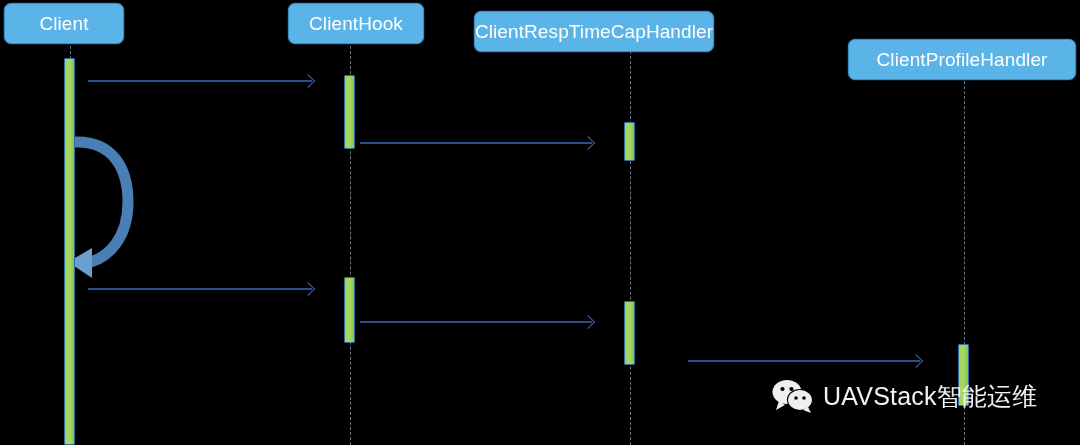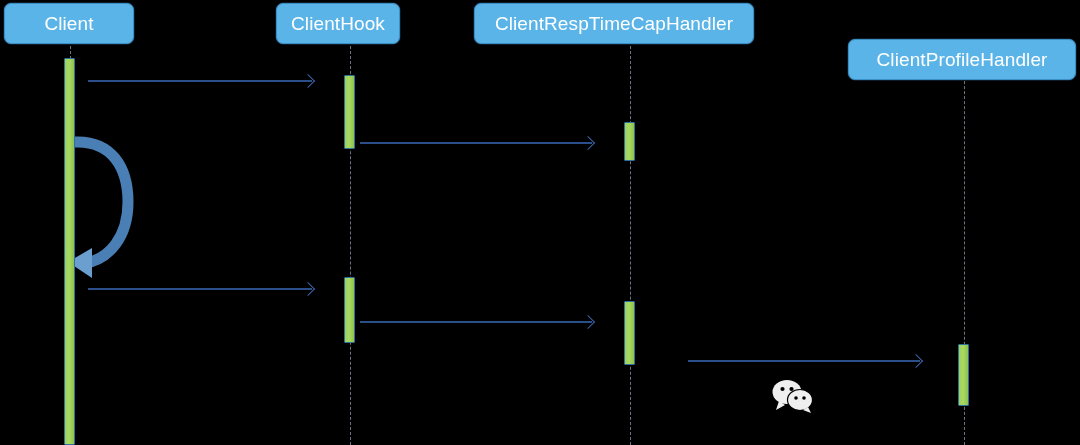--- a/index.html
+++ b/index.html
@@ -97,39 +97,40 @@
     <polygon points="26,120 26,150 2,134" fill="#6a9fd0"></polygon>
   </svg>
 
   <div class="activation" style="left:64px; top:58px; height:387px;"></div>
   <div class="activation" style="left:344px; top:75px; height:74px;"></div>
   <div class="activation" style="left:344px; top:277px; height:66px;"></div>
   <div class="activation" style="left:624px; top:122px; height:39px;"></div>
   <div class="activation" style="left:624px; top:301px; height:64px;"></div>
   <div class="activation" style="left:958px; top:344px; height:62px;"></div>
 
-  <div class="participant-box" style="left:4px; top:3px; width:130px;">
+  <div class="participant-box" style="left:4px; top:3px; width:120px;">
     <span>Client</span>
   </div>
-  <div class="participant-box" style="left:276px; top:3px; width:124px;">
+  <div class="participant-box" style="left:288px; top:3px; width:136px;">
     <span>ClientHook</span>
   </div>
-  <div class="participant-box" style="left:474px; top:3px; width:280px;">
+  <div class="participant-box" style="left:474px; top:11px; width:240px;">
     <span>ClientRespTimeCapHandler</span>
   </div>
   <div class="participant-box" style="left:848px; top:3px; width:228px;margin-top:36px;">
     <span>ClientProfileHandler</span>
   </div>
 
   <div class="watermark" style="left:772px; top:379px;">
     <svg class="wechat-logo" width="42" height="34" viewBox="0 0 42 34">
       <ellipse cx="15" cy="13" rx="14.5" ry="12" fill="#efefef"></ellipse>
       <polygon points="7,22 4,31 13,26" fill="#efefef"></polygon>
       <circle cx="10.5" cy="10" r="2.1" fill="#000000"></circle>
       <circle cx="19.5" cy="10" r="2.1" fill="#000000"></circle>
       <ellipse cx="28" cy="21" rx="12.5" ry="10.5" fill="#efefef" stroke="#000000" stroke-width="1.2"></ellipse>
       <polygon points="36,28 39,34 31,31" fill="#efefef"></polygon>
       <circle cx="24" cy="19" r="1.8" fill="#000000"></circle>
       <circle cx="32" cy="19" r="1.8" fill="#000000"></circle>
     </svg>
+    <span>UAVStack智能运维</span>
   </div>
 
 </div>
 
 </body></html>

